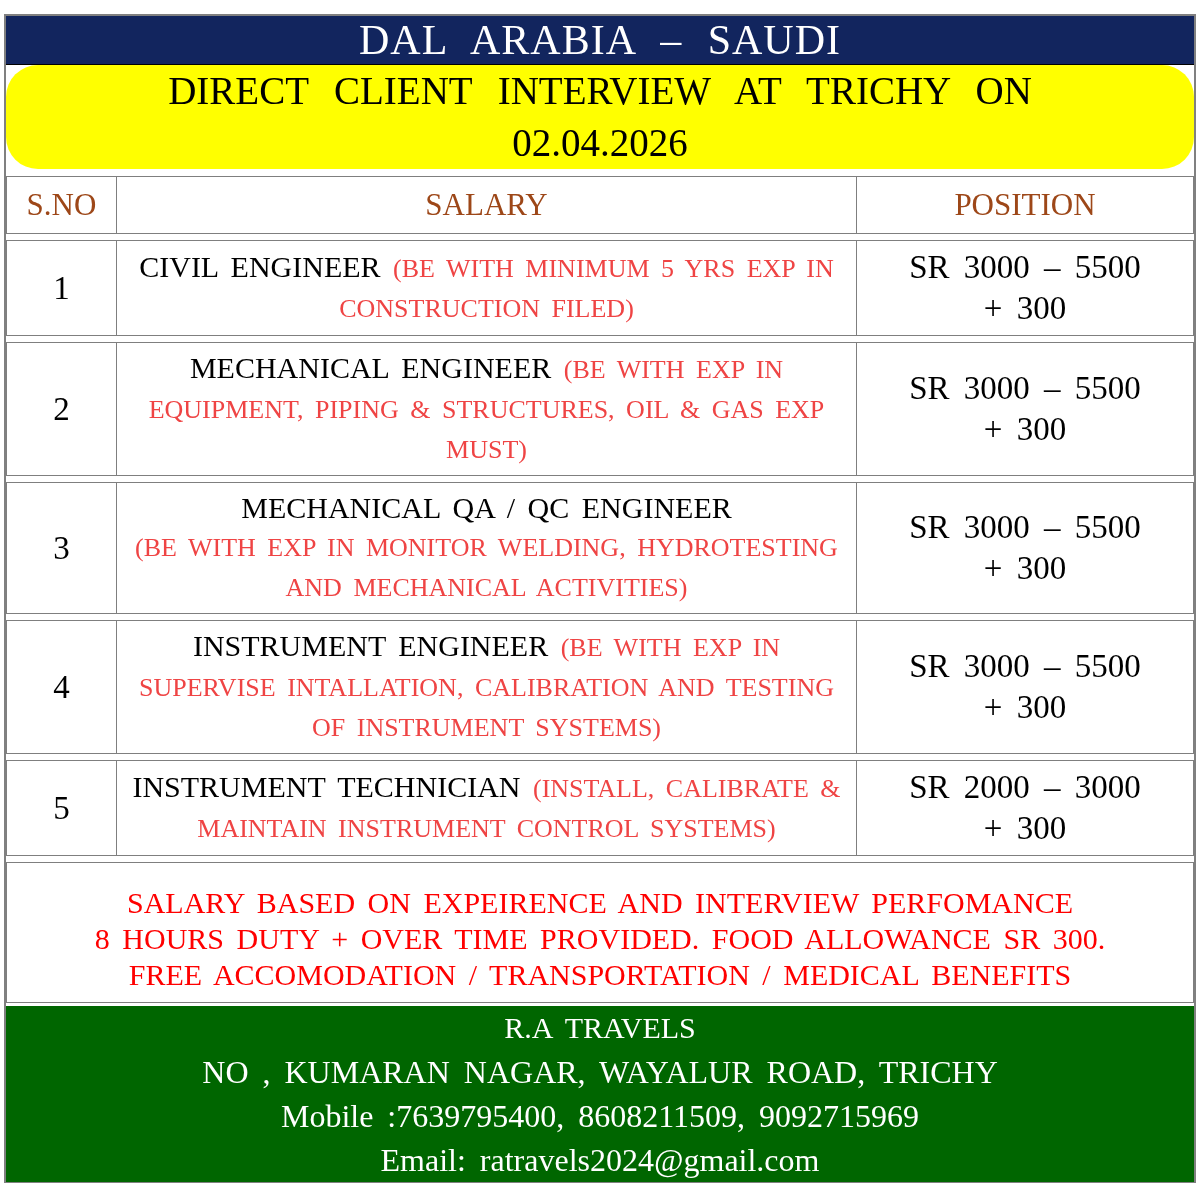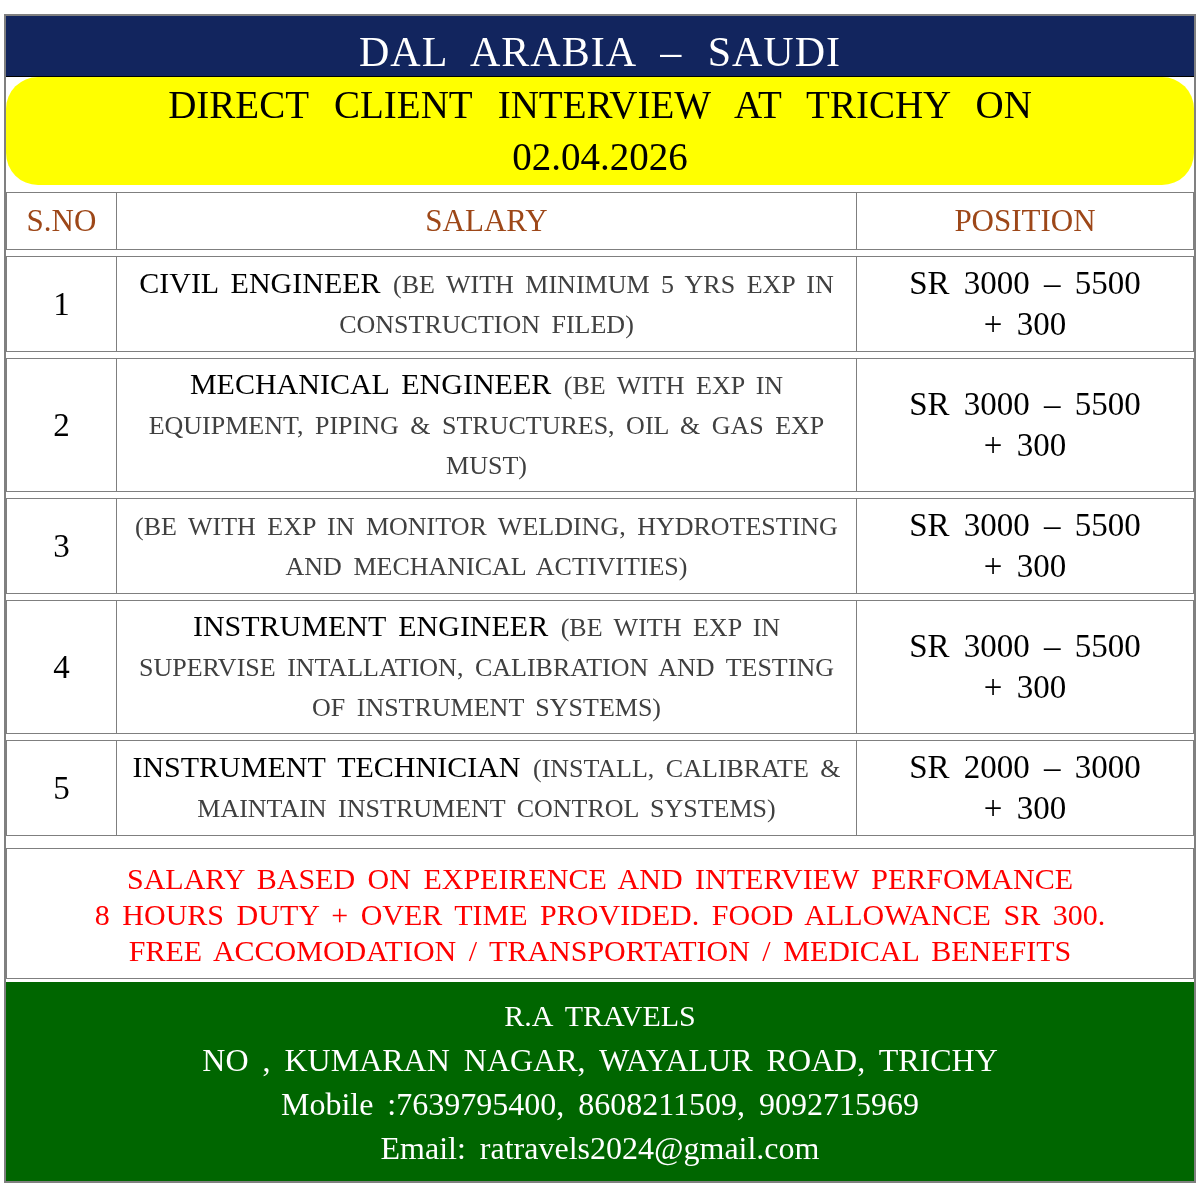--- a/index.html
+++ b/index.html
@@ -86,41 +86,41 @@
     font-size: 33px;
     color: #000000;
   }
   .cell-pos {
     font-size: 30px;
     line-height: 38px;
     color: #000000;
     word-spacing: 5px;
   }
   .pos-detail {
-    color: #404040;
+    color: #ef4444;
     font-size: 26px;
   }
   .pos-name-block { display: block; }
   .cell-sal {
     font-size: 33px;
     line-height: 41px;
     color: #000000;
     word-spacing: 6px;
   }
 
   
   .notes {
-    margin-top: 12px;
+    margin-top: 6px;
     border: 1px solid #7f7f7f;
     background: #ffffff;
     color: #ff0000;
     text-align: center;
     font-size: 30px;
     line-height: 36px;
-    padding: 12px 4px 9px 4px;
+    padding: 22px 4px 9px 4px;
     word-spacing: 5px;
   }
 
   
   .footer {
     margin-top: 3px;
     background: #006600;
     color: #ffffff;
     flex: 1;
     display: flex;
@@ -182,20 +182,21 @@
         <div class="cell cell-sal">
           <div>SR 3000  – 5500</div>
           <div>+ 300</div>
         </div>
       </div>
 
       <div class="trow">
         <div class="cell cell-sno">3</div>
         <div class="cell cell-pos">
           <div>
+            <span class="pos-name-block">MECHANICAL  QA / QC ENGINEER</span>
             <span class="pos-detail">(BE WITH  EXP IN MONITOR  WELDING, HYDROTESTING  AND MECHANICAL  ACTIVITIES)</span>
           </div>
         </div>
         <div class="cell cell-sal">
           <div>SR 3000  – 5500</div>
           <div>+ 300</div>
         </div>
       </div>
 
       <div class="trow">

